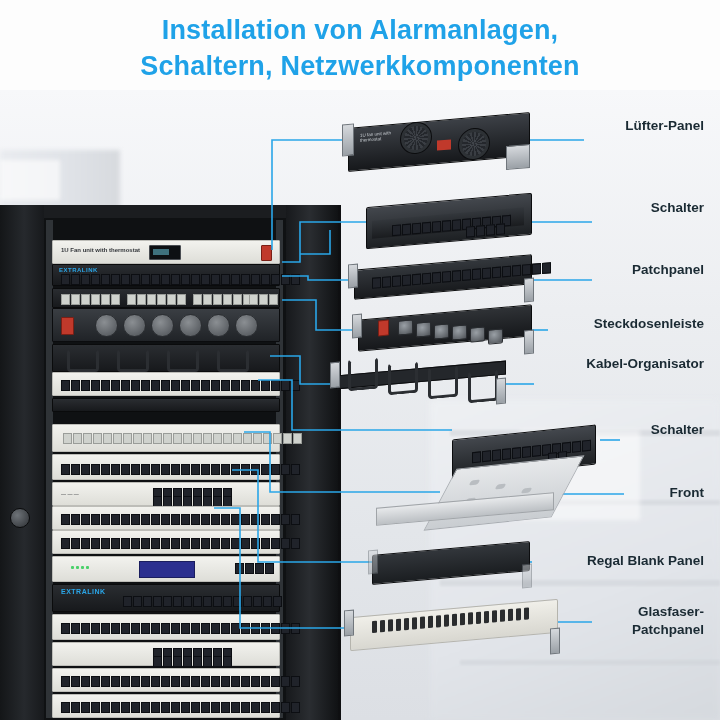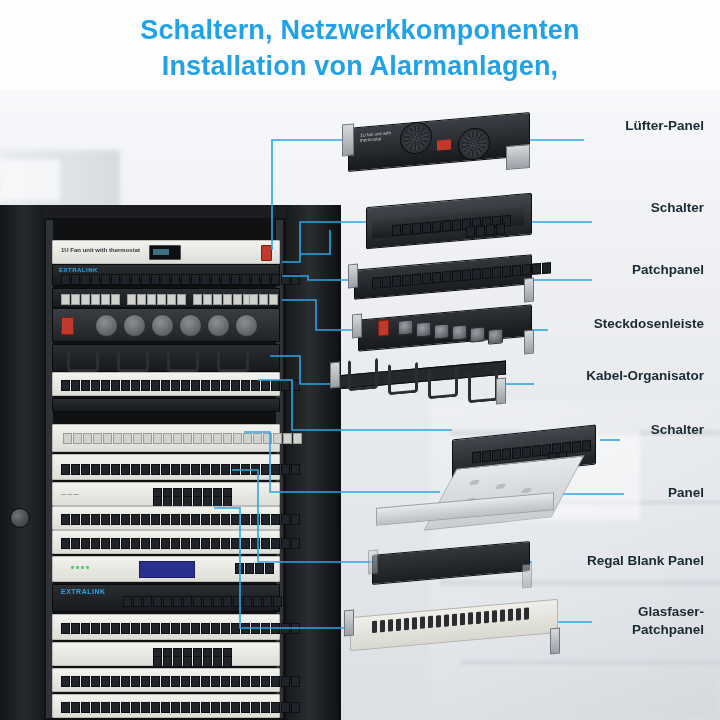--- a/index.html
+++ b/index.html
@@ -112,22 +112,22 @@
   <div class="bg-blur-a"></div>
   <div class="bg-blur-b"></div>
   <div class="bg-rail" style="left:450px;top:430px;width:270px;height:6px;"></div>
   <div class="bg-rail" style="left:470px;top:500px;width:250px;height:5px;"></div>
   <div class="bg-rail" style="left:440px;top:580px;width:280px;height:6px;"></div>
   <div class="bg-rail" style="left:460px;top:660px;width:260px;height:5px;"></div>
   <div class="bg-light" style="left:0px;top:160px;width:60px;height:40px;"></div>
   <div class="bg-light" style="left:520px;top:430px;width:120px;height:90px;opacity:.5;"></div>
 
   <div class="title">
+    <span>Installation von Alarmanlagen,</span>
     <span>Schaltern, Netzwerkkomponenten</span>
-    <span>Installation von Alarmanlagen,</span>
   </div>
 
   <div class="rack-outer"></div>
   <div class="rack-inner"></div>
   <div class="rack-door-left"></div>
   <div class="rack-door-right"></div>
   <div class="rack-rail-l"></div>
   <div class="rack-rail-r"></div>
   <div class="rack-knob"></div>
 
@@ -716,20 +716,20 @@
         <span class="fiber-slot" style="position:relative;"></span>
     </div>
     <div class="ear" style="left:344px;top:610px;width:8px;height:24px;transform:skewY(-5deg);"></div>
     <div class="ear" style="left:550px;top:628px;width:8px;height:24px;transform:skewY(-5deg);"></div>
   </div>
 
   <div class="lbl" style="top:118px;">Lüfter-Panel</div>
   <div class="lbl" style="top:200px;">Schalter</div>
   <div class="lbl" style="top:262px;">Patchpanel</div>
   <div class="lbl" style="top:316px;">Steckdosenleiste</div>
-  <div class="lbl" style="top:368px;">Kabel-Organisator</div>
+  <div class="lbl" style="top:356px;">Kabel-Organisator</div>
   <div class="lbl" style="top:422px;">Schalter</div>
-  <div class="lbl" style="top:485px;">Panel</div>
+  <div class="lbl" style="top:485px;">Front</div>
   <div class="lbl" style="top:553px;">Regal Blank Panel</div>
   <div class="lbl" style="top:604px;">Glasfaser-</div>
   <div class="lbl" style="top:622px;">Patchpanel</div>
 
 </div>
 
 </body></html>

